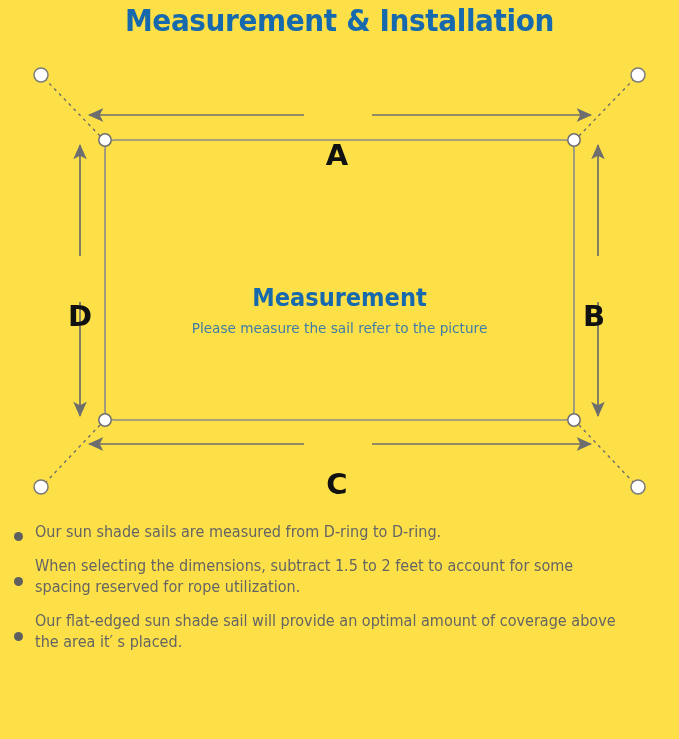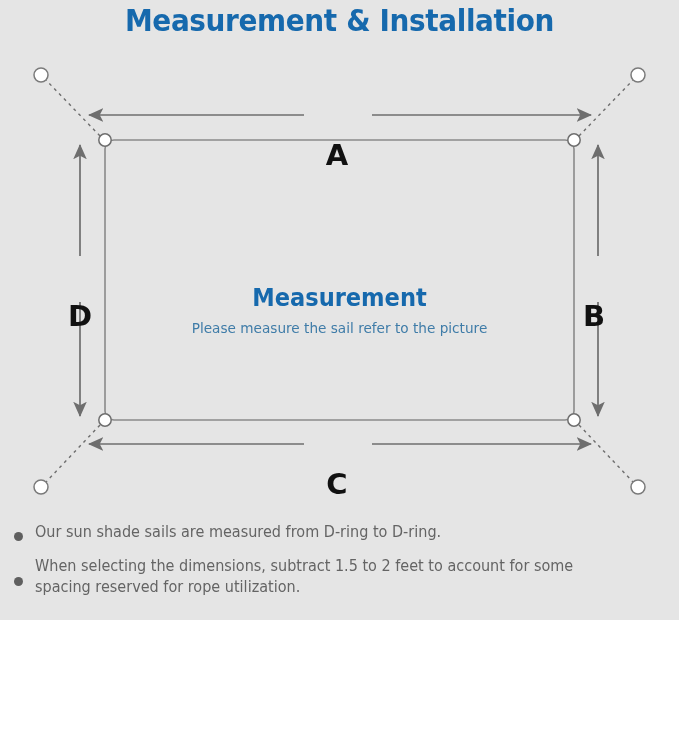--- a/index.html
+++ b/index.html
@@ -11,22 +11,22 @@
     width: 679px;
     height: 739px;
     position: relative;
     font-family: "Liberation Sans", sans-serif;
     overflow: hidden;
   }
 
   #page-root {
     position: relative;
     width: 679px;
-    height: 620px;
-    background: #e5e5e5;
+    height: 739px;
+    background: #fde047;
   }
 
   
   .title {
     position: absolute;
     left: 0;
     top: 0px;
     width: 679px;
     text-align: center;
     font-family: "DejaVu Sans", sans-serif;
@@ -183,15 +183,19 @@
 
   <div class="notes">
     <div class="note-item">
       <span class="note-bullet"></span>
       <span class="note-text">Our sun shade sails are measured from D-ring to D-ring.</span>
     </div>
     <div class="note-item">
       <span class="note-bullet"></span>
       <span class="note-text">When selecting the dimensions, subtract 1.5 to 2 feet to account for some spacing reserved for rope utilization.</span>
     </div>
+    <div class="note-item">
+      <span class="note-bullet"></span>
+      <span class="note-text">Our flat-edged sun shade sail will provide an optimal amount of coverage above the area it′ s placed.</span>
+    </div>
   </div>
 
 </div>
 
 </body></html>

